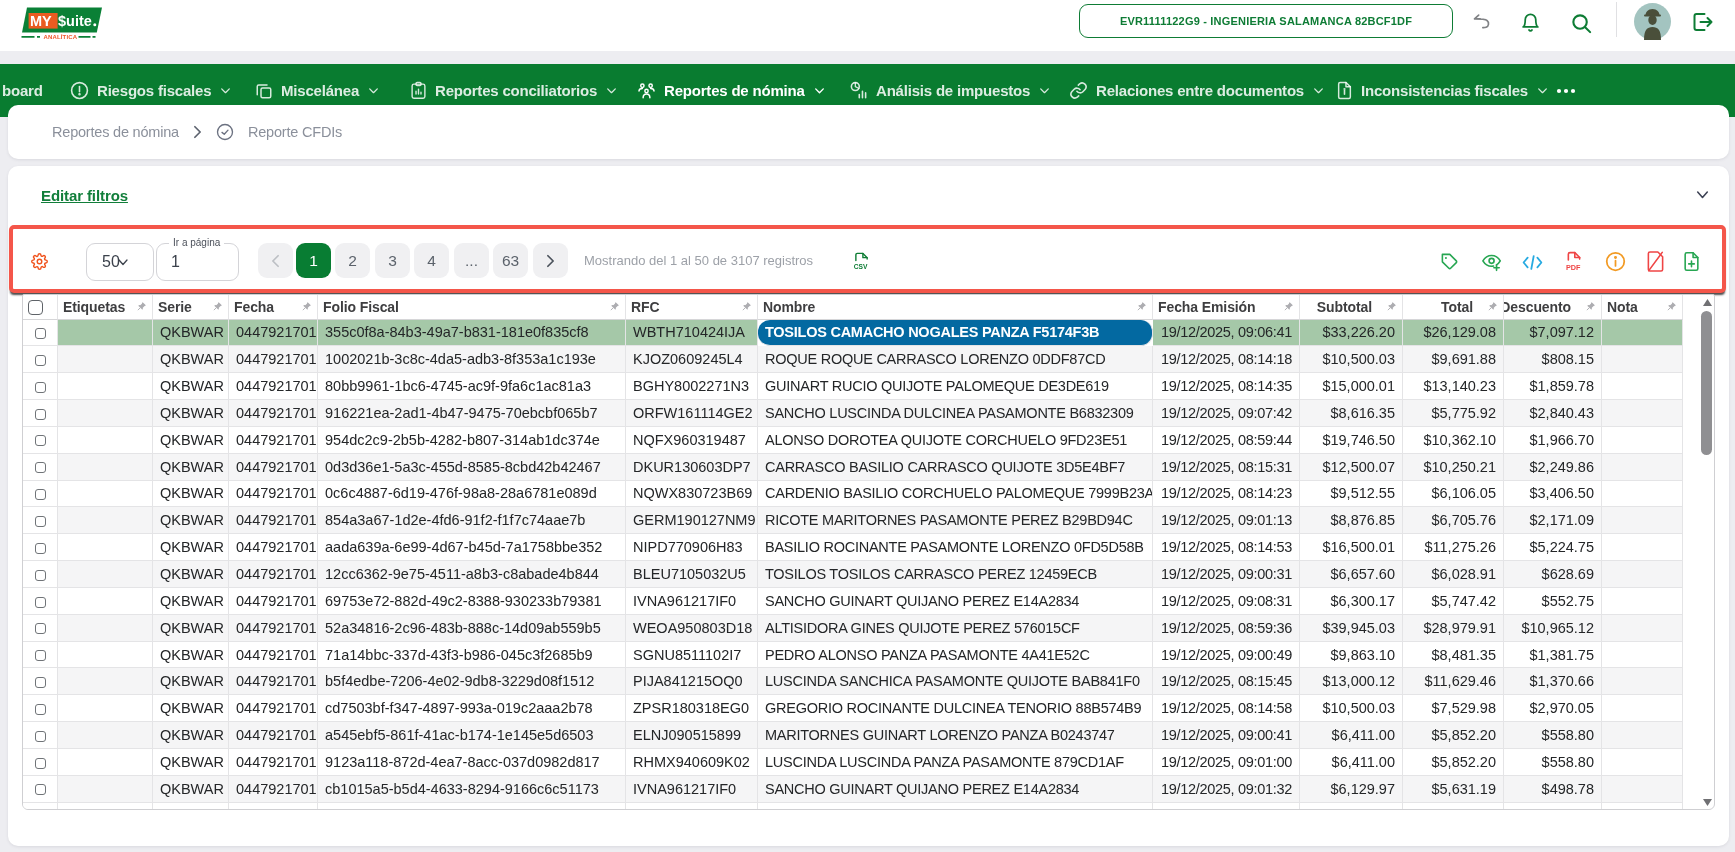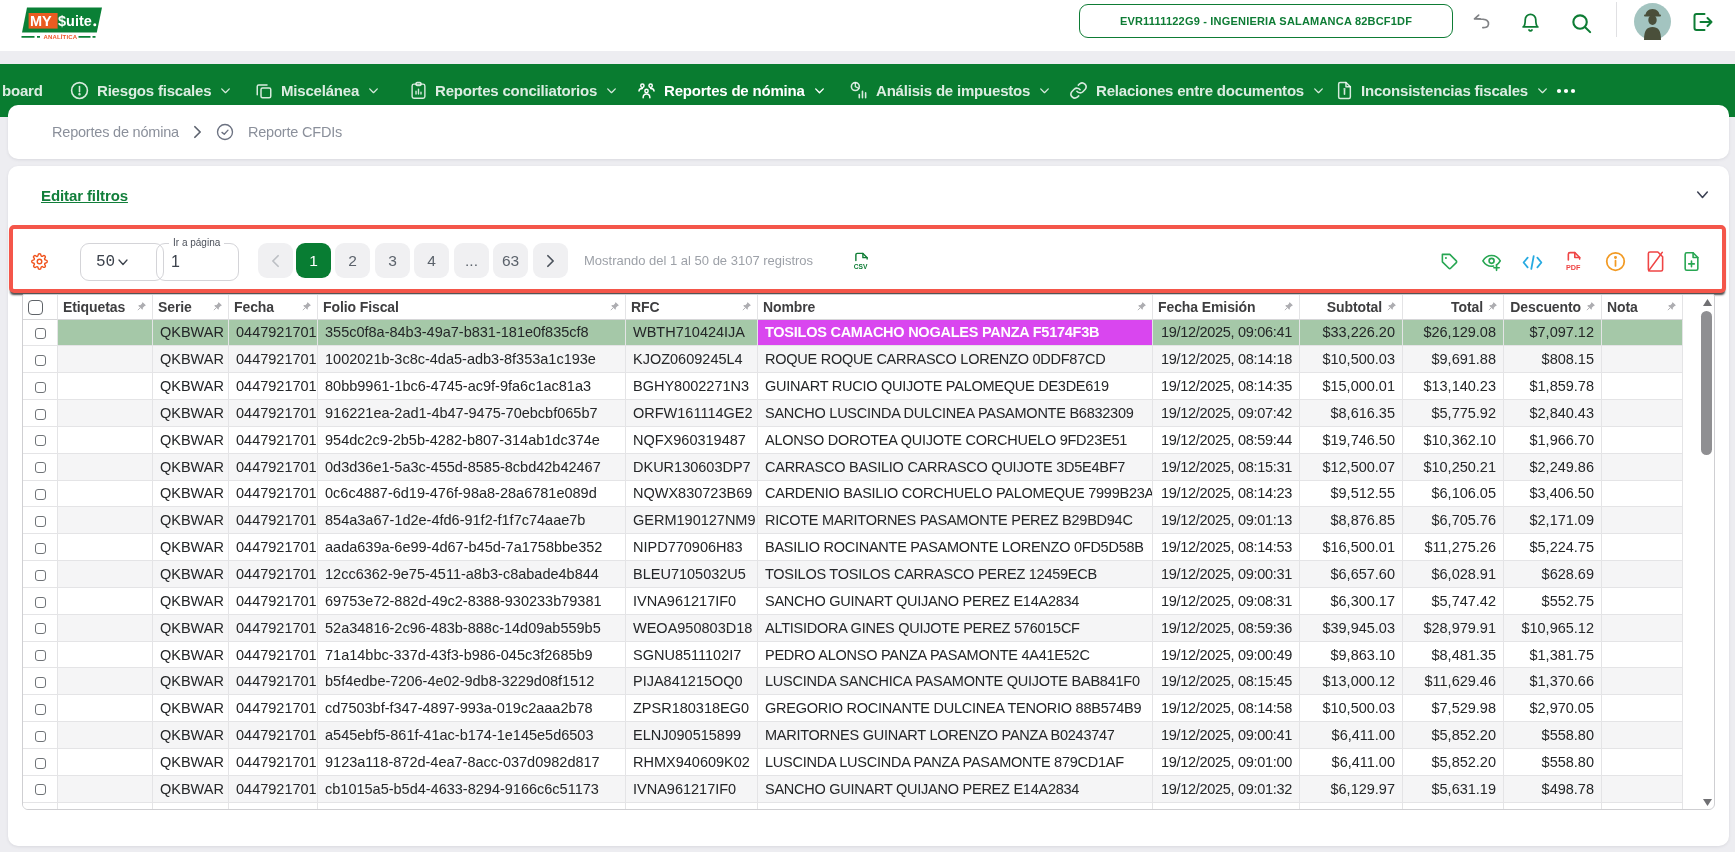--- a/index.html
+++ b/index.html
@@ -17,21 +17,21 @@
 .nav .it.on { color:#fff; }
 
 
 .crumbcard { position:absolute; left:8px; top:105px; width:1721px; height:54px; background:#fff; border-radius:10px; box-shadow:0 1px 3px rgba(80,80,100,.12); }
 .crumb { position:absolute; left:44px; top:0; height:54px; display:flex; align-items:center; gap:14px; color:#8b909b; font-size:14.5px; letter-spacing:-.2px; }
 .maincard { position:absolute; left:8px; top:166px; width:1721px; height:680px; background:#fff; border-radius:10px; box-shadow:0 1px 3px rgba(80,80,100,.12); }
 .editf { position:absolute; left:41px; top:187px; font-size:15px; font-weight:bold; letter-spacing:-.1px; color:#117e3a;text-decoration:underline; }
 
 
 .toolbar { position:absolute; left:9px; top:225px; width:1717px; height:68px; background:#fff; border:4px solid #f4564a; border-radius:5px; box-shadow:0 3px 2px -1px rgba(30,30,30,.8); }
-.sel50 { position:absolute; left:80px; top:243px; width:84px; height:38px; border:1px solid #d4d4d8; border-radius:9px; font-size:16px; color:#3c424c; line-height:36px; padding-left:15px;font-family:Liberation Mono, monospace; }
+.sel50 { position:absolute; left:86px; top:243px; width:68px; height:38px; border:1px solid #d4d4d8; border-radius:9px; font-size:16px; color:#3c424c; line-height:36px; padding-left:15px; }
 .irap { position:absolute; left:156px; top:243px; width:83px; height:38px; border:1px solid #d4d4d8; border-radius:9px; }
 .irap .lbl { position:absolute; left:12px; top:-7px; background:#fff; padding:0 4px; font-size:10px; color:#4c515b; }
 .irap .val { position:absolute; left:14px; top:9px; font-size:16px; color:#3c424c; }
 .pg { position:absolute; top:243px; width:35px; height:35px; background:#f0f0f2; border-radius:9px; font-size:15.5px; color:#5b626b; display:flex; align-items:center; justify-content:center; }
 .pg.act { background:#087d33; color:#fff; }
 .pg.dis { color:#b9bcc1; }
 .mostr { position:absolute; left:584px; top:253px; font-size:13px; color:#9da1a8; }
 
 
 .tablewrap { position:absolute; left:22px; top:294px; width:1693px; height:516px; border:1px solid #cfcfd2; border-radius:2px 2px 6px 6px; background:#fff; overflow:hidden; }
@@ -39,24 +39,24 @@
 table.grid th, table.grid td { border-right:1px solid #e4e4e6; border-bottom:1px solid #e4e4e6; overflow:hidden; white-space:nowrap; padding:0 7px; }
 table.grid th { height:24.5px; border-bottom:1px solid #d6d6d8; font-size:14px; color:#3e3e40; text-align:left; padding:0 5px; letter-spacing:-.1px; }
 table.grid td { height:26.85px; font-size:14.5px; color:#242628; }
 table.grid td.dt { letter-spacing:-.3px; padding-left:8px; }
 table.grid td.name { letter-spacing:-.25px; }
 table.grid td.num, table.grid th.num { text-align:right; }
 tbody tr:nth-child(even) td { background:#f5f5f6; }
 tbody tr td.cbc { background:#fff; text-align:center; padding:0; }
 tbody tr.sel td { background:#a5c8a8; }
 tbody tr.sel td.cbc { background:#fff; }
-tbody tr.sel td.name { background:#d946ef; color:#fff; font-weight:bold; }
+tbody tr.sel td.name { background:#0369a1; color:#fff; font-weight:bold;border-radius:12px; }
 .hf { display:flex; align-items:center; justify-content:space-between; gap:3px; }
 .hf .hl { font-weight:bold; }
-.hf.hr { justify-content:flex-end; gap:4px;text-align:right; }
+.hf.hr { justify-content:flex-end; gap:14px;text-align:right; }
 .pin { flex:0 0 auto; }
 .cbh { display:inline-block; width:15px; height:15px; border:1.8px solid #5f6368; border-radius:4px; vertical-align:middle; }
 .cb { display:inline-block; width:11px; height:11px; border:1.5px solid #707478; border-radius:3px; vertical-align:middle; }
 .sbar-up { position:absolute; left:1679px; top:3px; }
 .sbar-dn { position:absolute; left:1679px; top:503px; }
 .sbar-th { position:absolute; left:1678px; top:16px; width:11px; height:144px; background:#8f8f92; border-radius:6px; }
 </style></head>
 <body>
 
 <div class="topbar">

